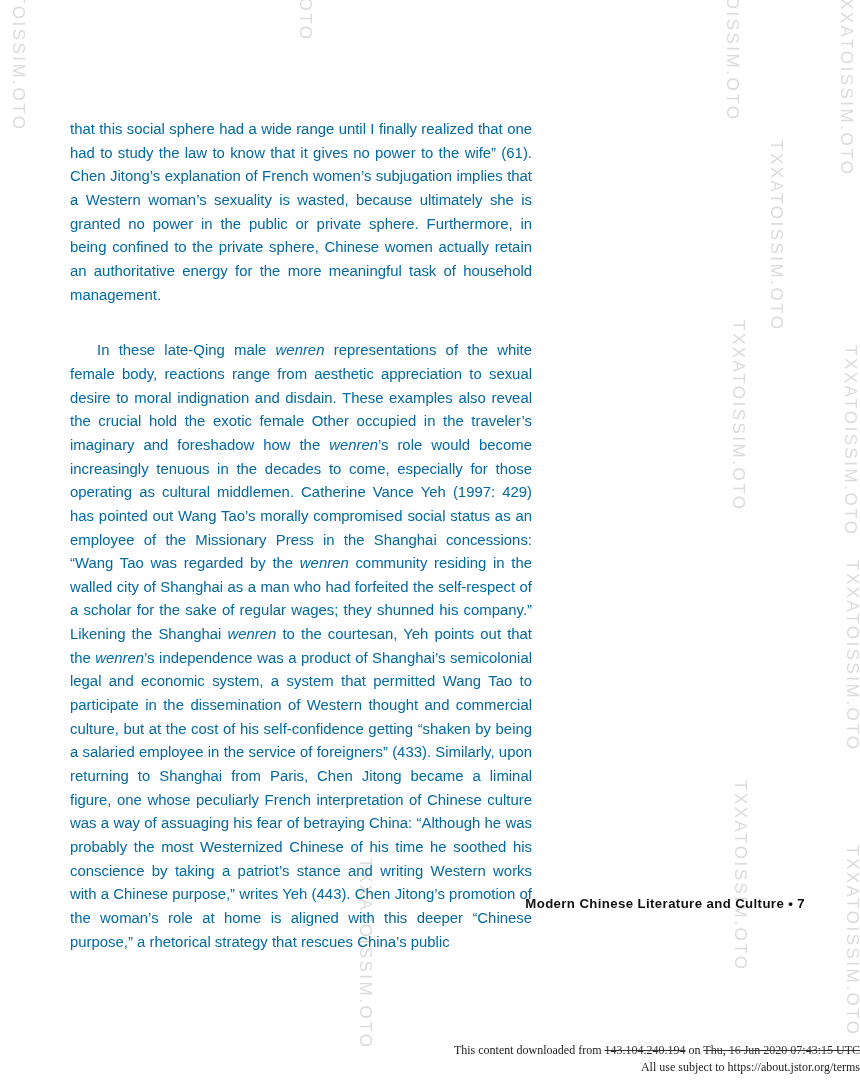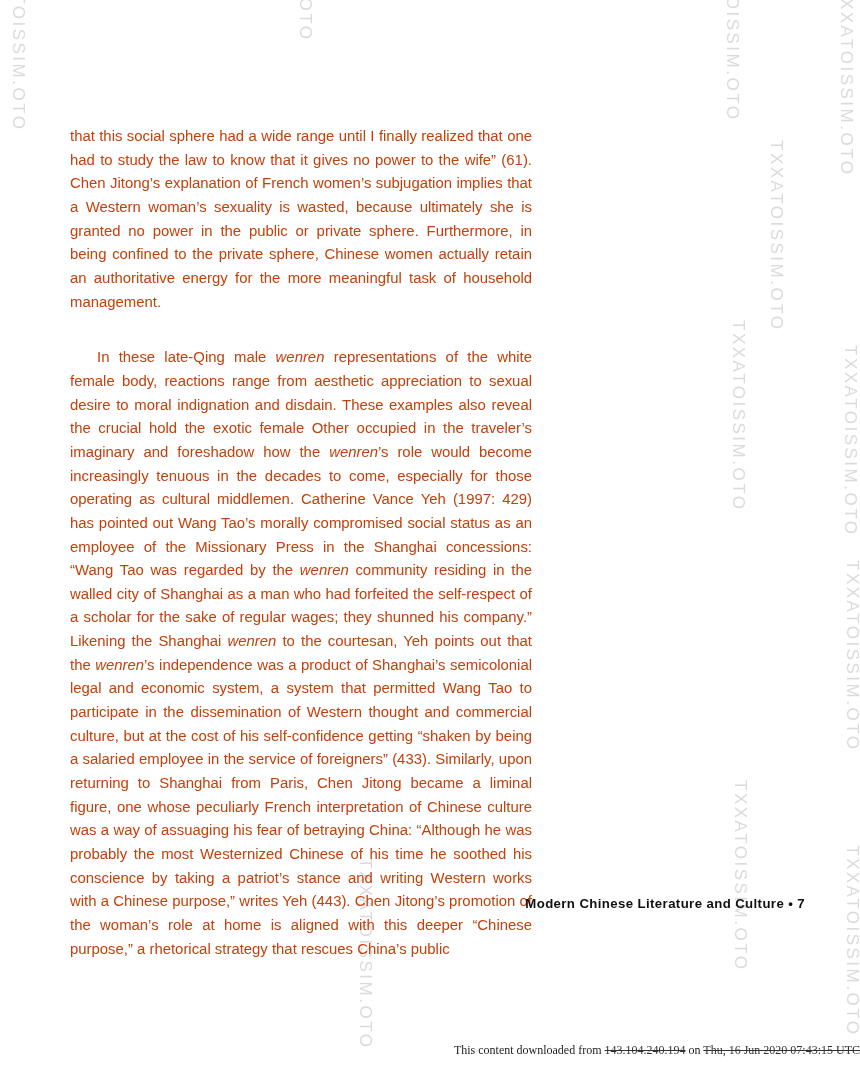--- a/index.html
+++ b/index.html
@@ -31,25 +31,25 @@
   .wm6  { left: 728px; top: 320px; }
   .wm7  { left: 840px; top: 345px; }
   .wm8  { left: 842px; top: 560px; }
   .wm9  { left: 730px; top: 780px; }
   .wm10 { left: 842px; top: 845px; }
   .wm11 { left: 355px; top: 858px; }
 
   .text-block {
     position: absolute;
     left: 70px;
-    top: 125px;
+    top: 118px;
     width: 462px;
     font-size: 14.9px;
     line-height: 23.65px;
-    color: #c2410c;
+    color: #0369a1;
     text-align: justify;
   }
   .para { margin: 0; }
   .para.indent { text-indent: 27px; margin-top: 32px; }
   .it { font-style: italic; }
 
   .running-footer {
     position: absolute;
     top: 896px;
     right: 55px;
@@ -96,15 +96,16 @@
 
   <div class="text-block" id="paragraphs">
       <p class="para"><span>that this social sphere had a wide range until I finally realized that one had to study the law to know that it gives no power to the wife” (61). Chen Jitong’s explanation of French women’s subjugation implies that a Western woman’s sexuality is wasted, because ultimately she is granted no power in the public or private sphere. Furthermore, in being confined to the private sphere, Chinese women actually retain an authoritative energy for the more meaningful task of household management.</span></p>
       <p class="para indent"><span>In these late-Qing male </span><span class="it">wenren</span><span> representations of the white female body, reactions range from aesthetic appreciation to sexual desire to moral indignation and disdain. These examples also reveal the crucial hold the exotic female Other occupied in the traveler’s imaginary and foreshadow how the </span><span class="it">wenren</span><span>’s role would become increasingly tenuous in the decades to come, especially for those operating as cultural middlemen. Catherine Vance Yeh (1997: 429) has pointed out Wang Tao’s morally compromised social status as an employee of the Missionary Press in the Shanghai concessions: “Wang Tao was regarded by the </span><span class="it">wenren</span><span> community residing in the walled city of Shanghai as a man who had forfeited the self-respect of a scholar for the sake of regular wages; they shunned his company.” Likening the Shanghai </span><span class="it">wenren</span><span> to the courtesan, Yeh points out that the </span><span class="it">wenren</span><span>’s independence was a product of Shanghai’s semicolonial legal and economic system, a system that permitted Wang Tao to participate in the dissemination of Western thought and commercial culture, but at the cost of his self-confidence getting “shaken by being a salaried employee in the service of foreigners” (433). Similarly, upon returning to Shanghai from Paris, Chen Jitong became a liminal figure, one whose peculiarly French interpretation of Chinese culture was a way of assuaging his fear of betraying China: “Although he was probably the most Westernized Chinese of his time he soothed his conscience by taking a patriot’s stance and writing Western works with a Chinese purpose,” writes Yeh (443). Chen Jitong’s promotion of the woman’s role at home is aligned with this deeper “Chinese purpose,” a rhetorical strategy that rescues China’s public</span></p>
     </div>
 
   <div class="running-footer">Modern Chinese Literature and Culture • 7</div>
 
   <div class="jstor-footer">
     <div class="dl-line"><span>This content downloaded from </span><span class="redacted">143.104.240.194</span><span> on </span><span class="redacted">Thu, 16 Jun 2020 07:43:15 UTC</span></div>
+    <div class="terms-line">All use subject to https://about.jstor.org/terms</div>
   </div>
 
 </div>
 
 </body></html>

